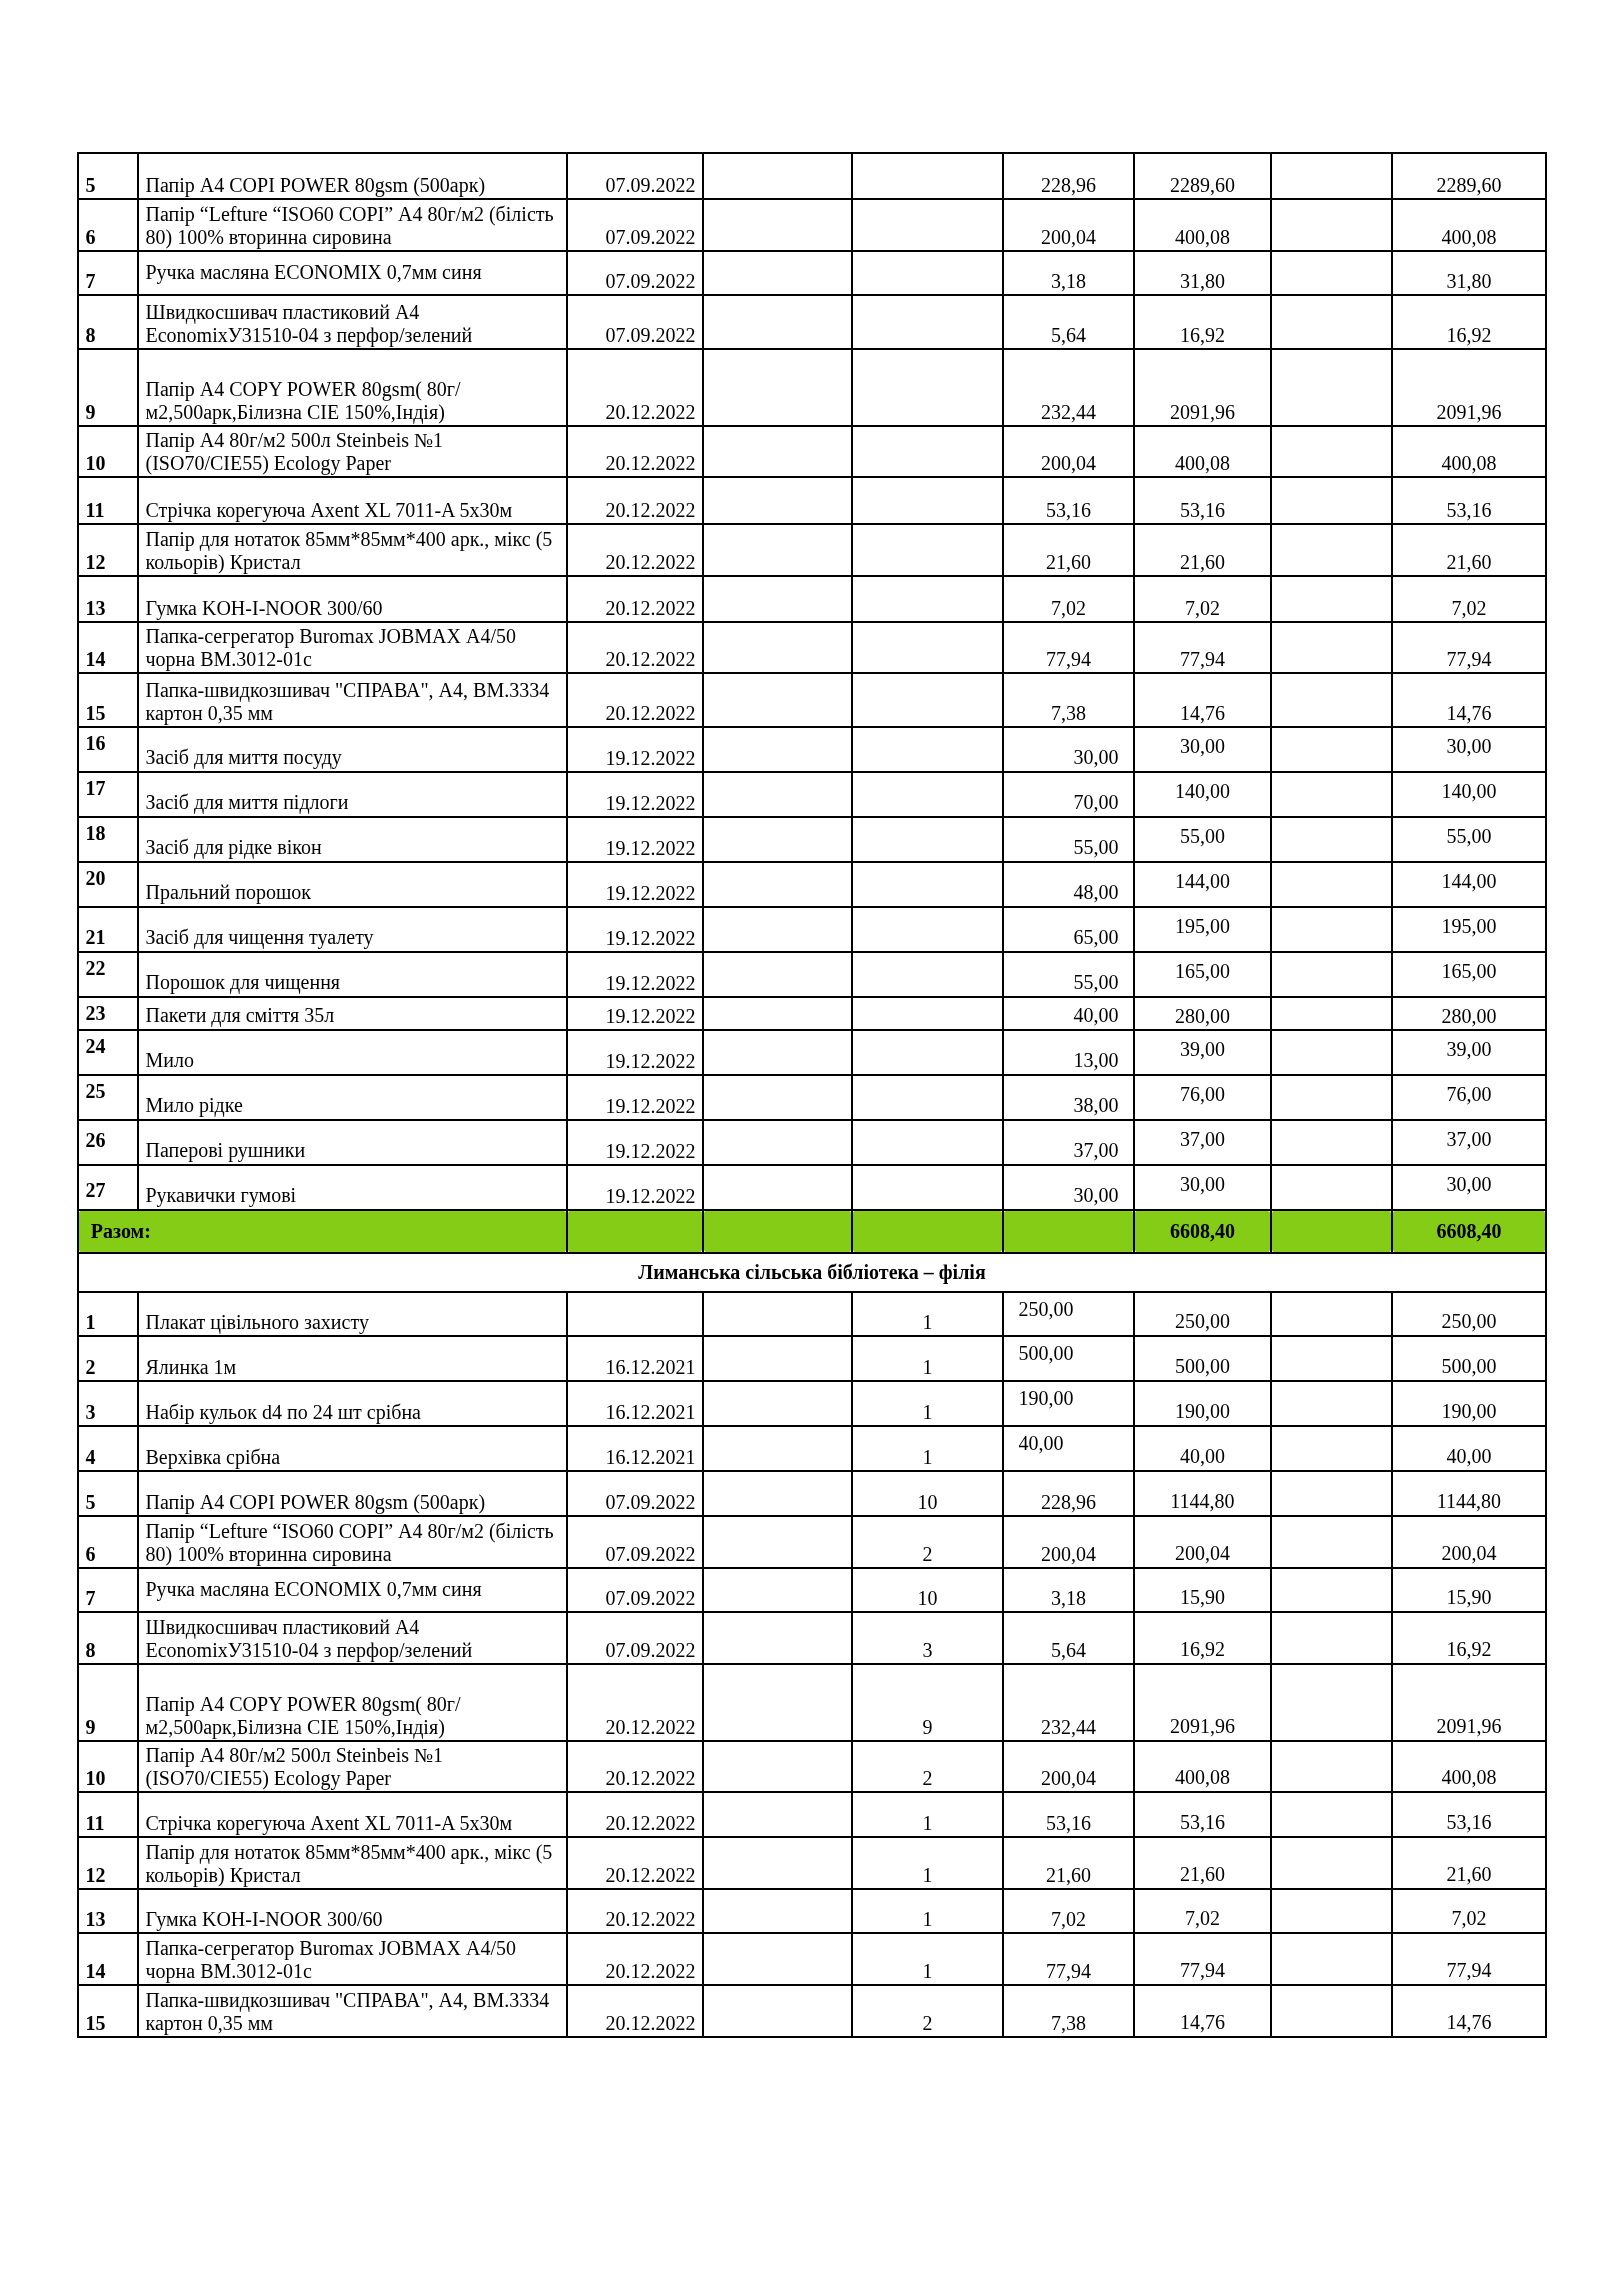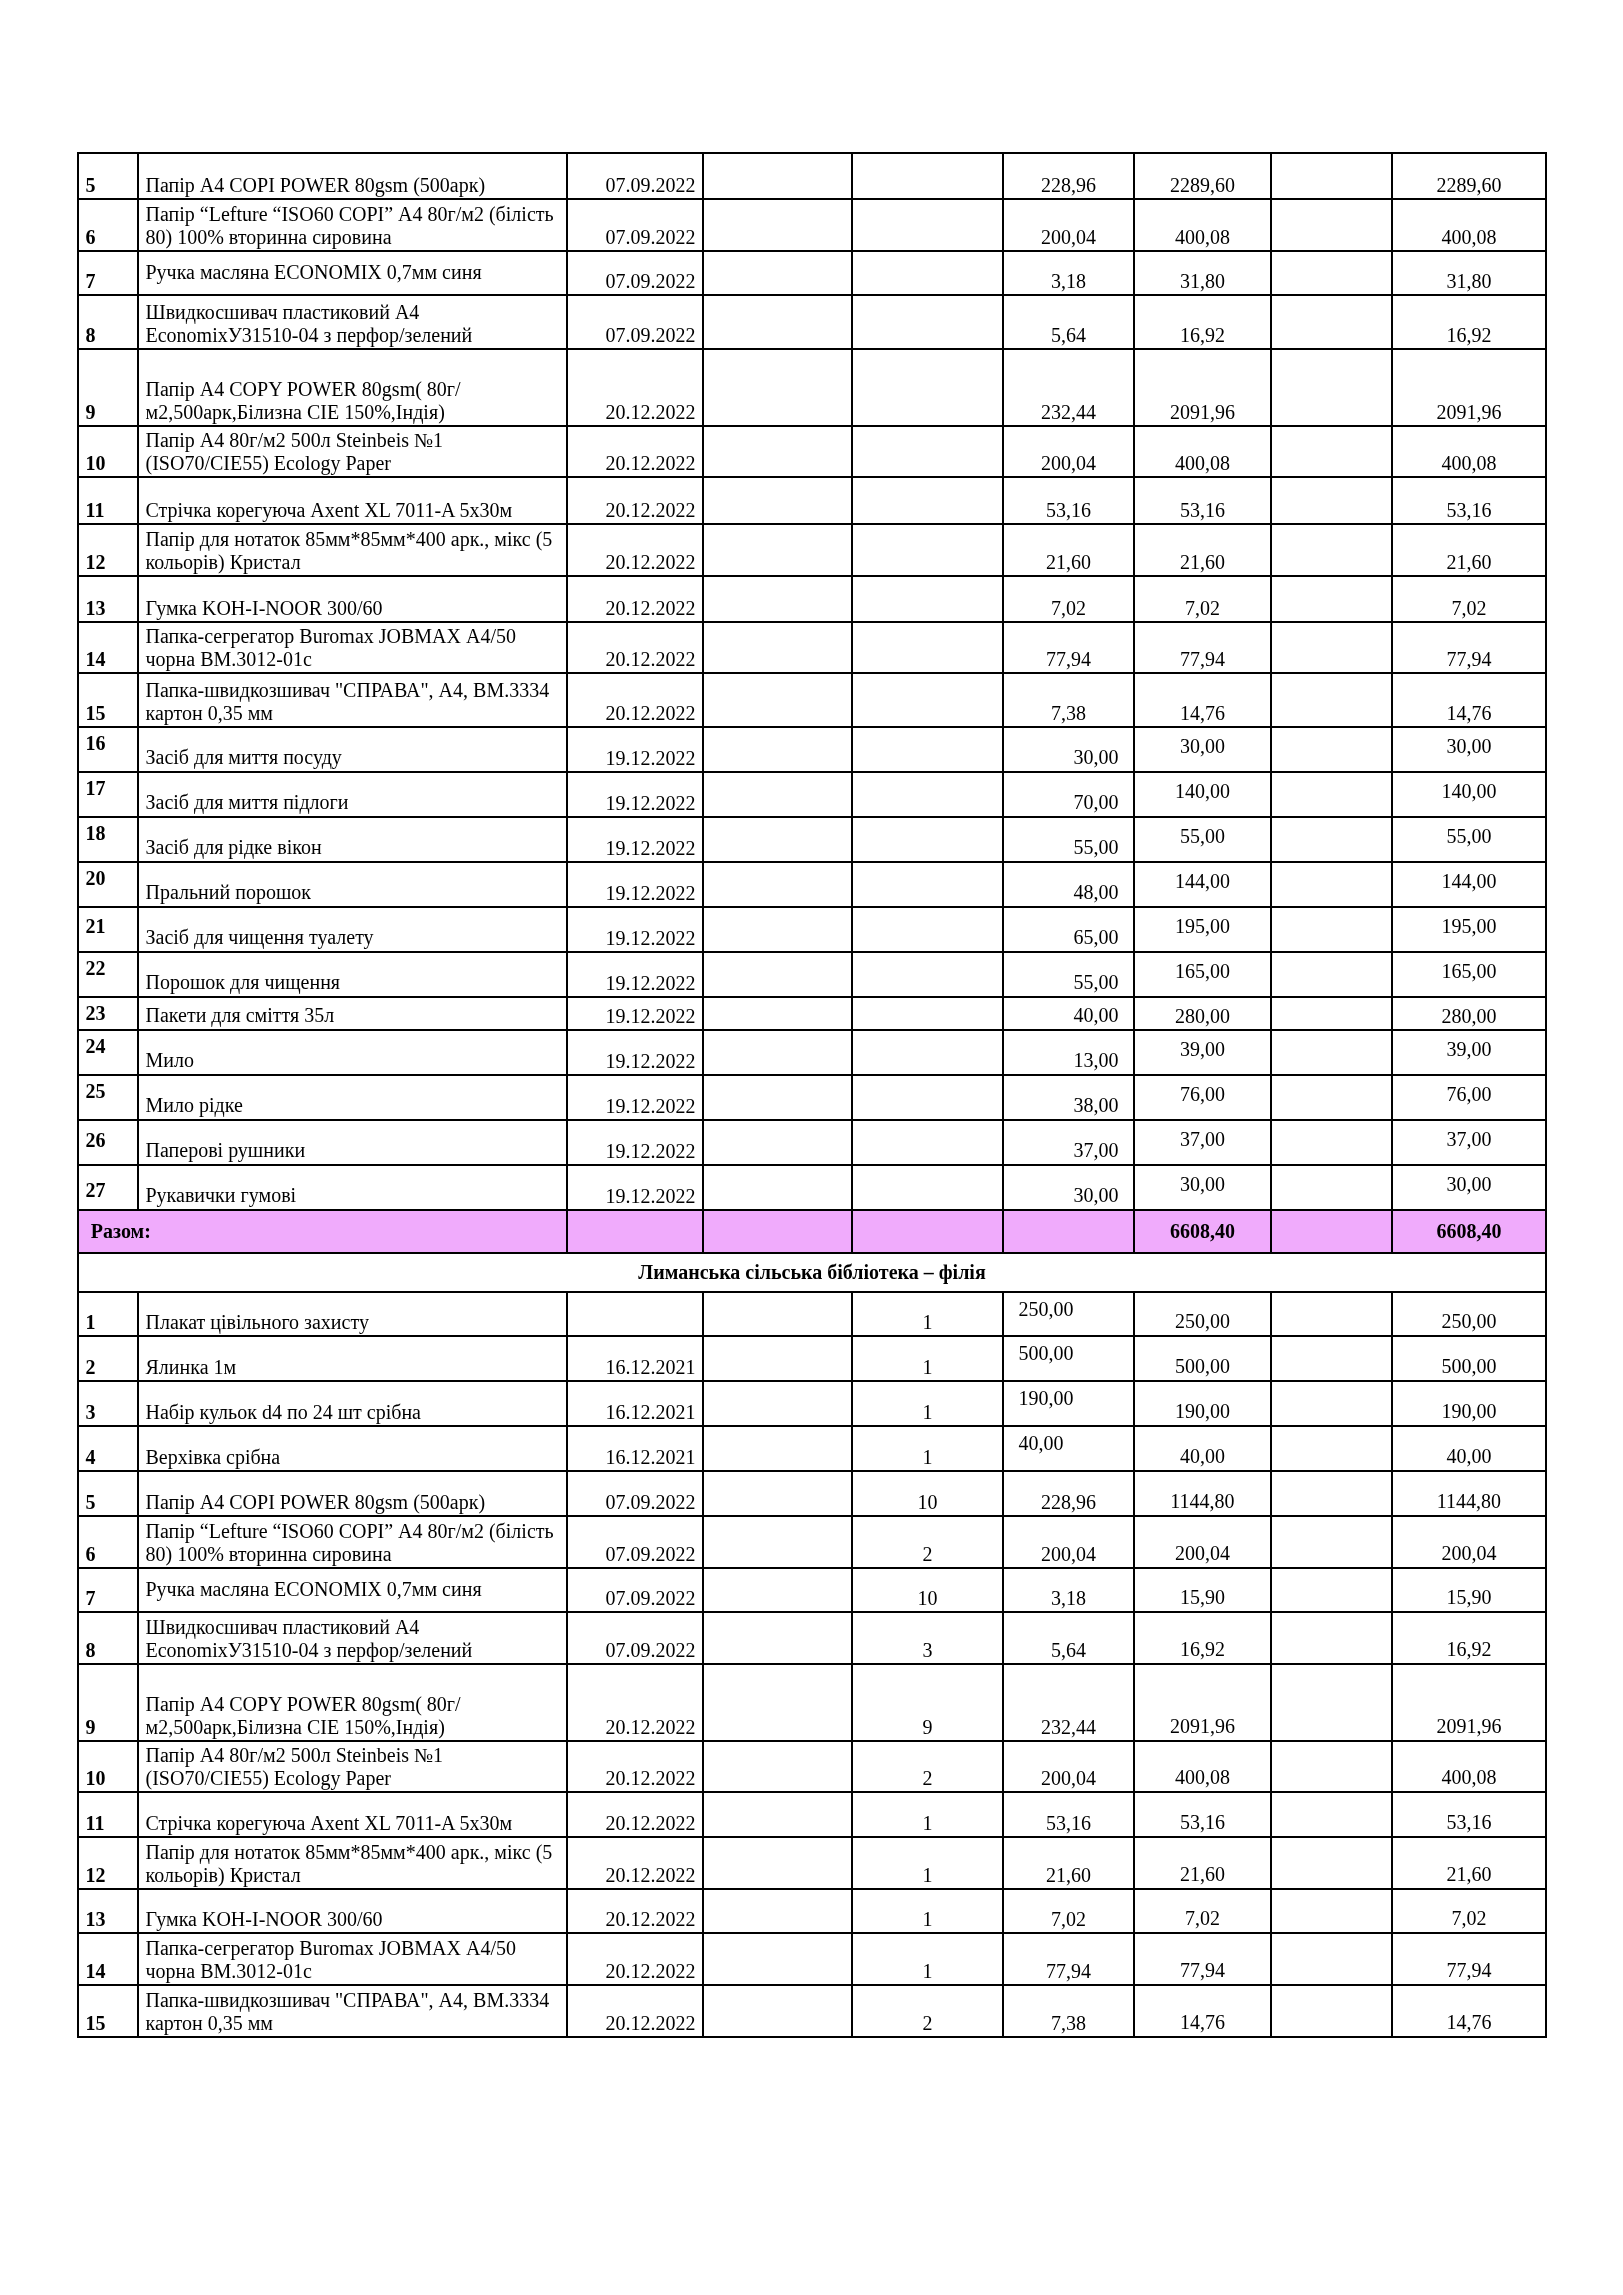--- a/index.html
+++ b/index.html
@@ -17,21 +17,21 @@
   td.qty { text-align: center; vertical-align: middle; }
   td.price { text-align: center; vertical-align: middle; }
   td.price.bottomright { text-align: right; vertical-align: bottom; padding-right: 14.4px; padding-bottom: 1.3px; }
   td.price.topleft { text-align: left; vertical-align: top; padding-top: 5.2px; padding-left: 14.4px; }
   td.sum { text-align: center; vertical-align: middle; }
   td.sum.top { vertical-align: top; padding-top: 6.5px; }
   td.sum.bottom { vertical-align: bottom; padding-bottom: 1.3px; }
   td.total { text-align: center; vertical-align: middle; }
   td.total.top { vertical-align: top; padding-top: 6.5px; }
   td.total.bottom { vertical-align: bottom; padding-bottom: 1.3px; }
-  tr.razom td { background: #f0abfc; font-weight: bold; vertical-align: middle; }
+  tr.razom td { background: #84cc16; font-weight: bold; vertical-align: middle; border-radius: 6px; }
   tr.razom td.label { padding-left: 11.8px; }
   tr.section td { text-align: center; font-weight: bold; vertical-align: middle; border-left: 2px solid #000; border-right: 2px solid #000; }
 </style>
 </head>
 <body>
 
 <div class="page">
   <table class="inv">
     <colgroup>
       <col style="width:60px">
@@ -206,21 +206,21 @@
         <td class="name bottom">Пральний порошок</td>
         <td class="date">19.12.2022</td>
         <td></td>
         <td class="qty"></td>
         <td class="price bottomright">48,00</td>
         <td class="sum top">144,00</td>
         <td></td>
         <td class="total top">144,00</td>
       </tr>
       <tr style="height:45px">
-        <td class="num" style="vertical-align:top;padding-top:7px">21</td>
+        <td class="num" style="vertical-align:top;padding-top:18px">21</td>
         <td class="name bottom">Засіб для чищення туалету</td>
         <td class="date">19.12.2022</td>
         <td></td>
         <td class="qty"></td>
         <td class="price bottomright">65,00</td>
         <td class="sum top">195,00</td>
         <td></td>
         <td class="total top">195,00</td>
       </tr>
       <tr style="height:45px">

